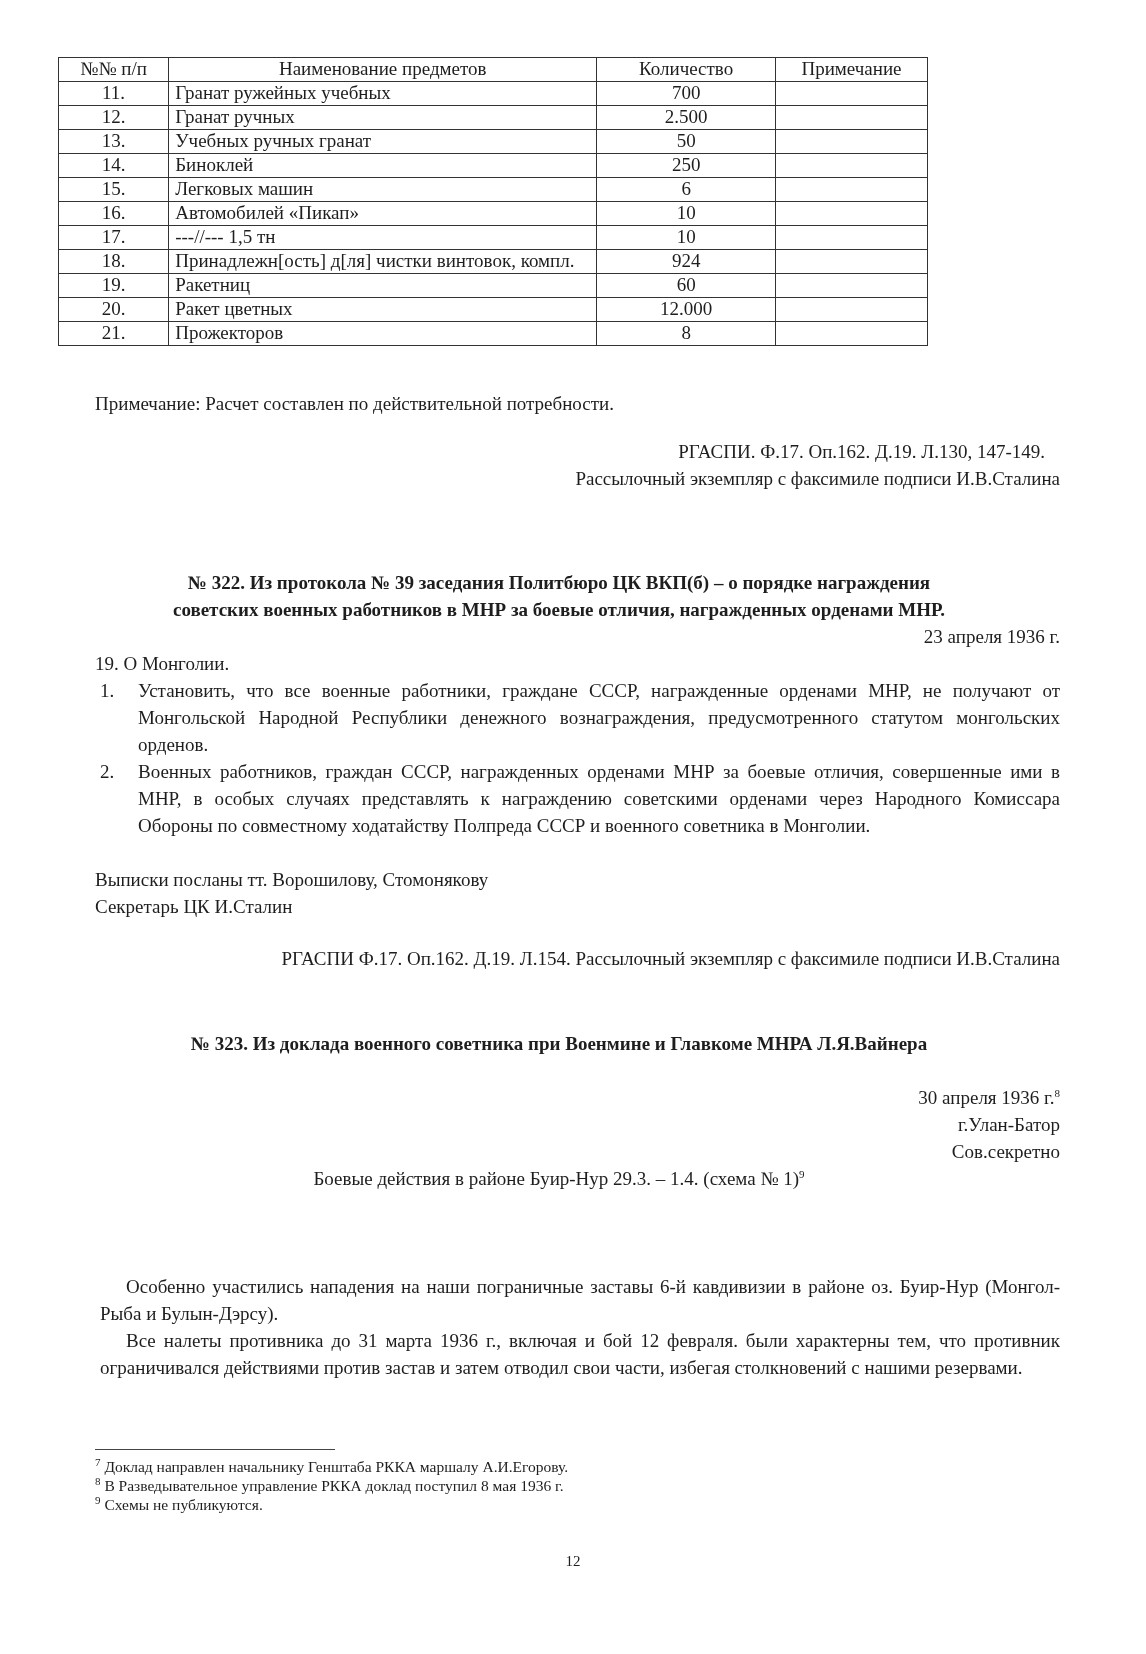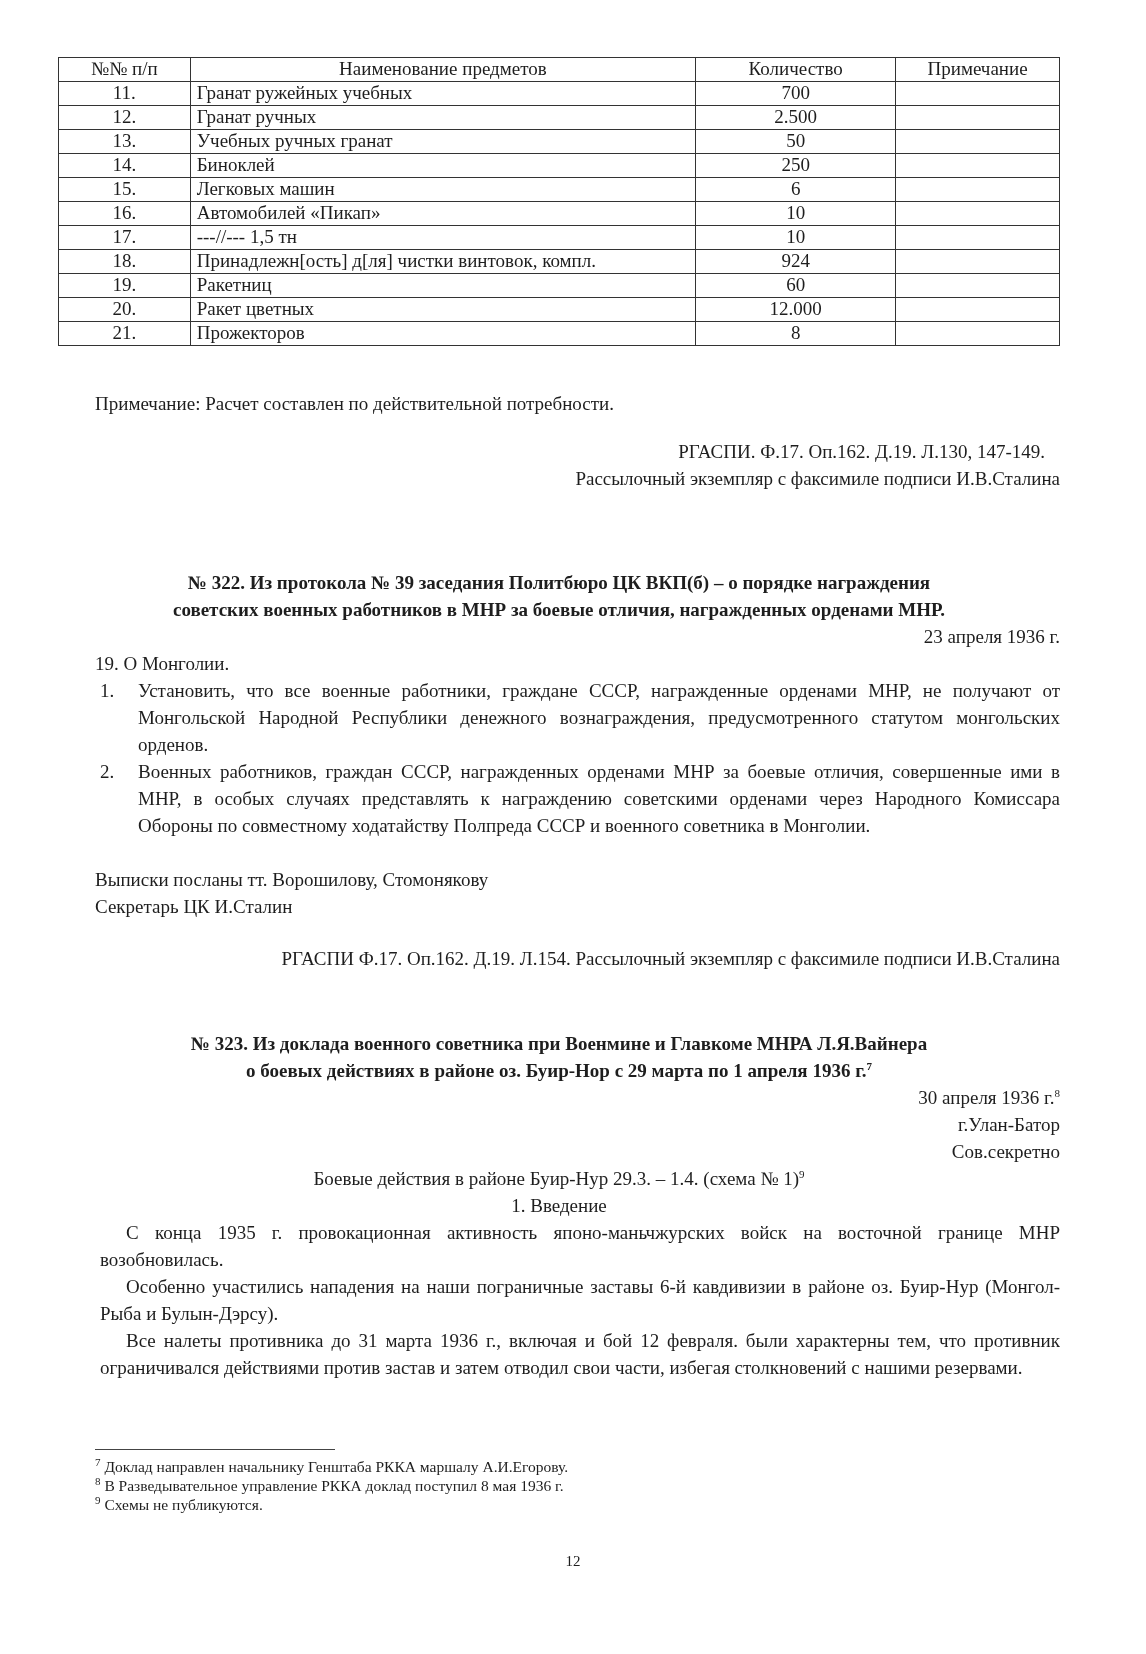--- a/index.html
+++ b/index.html
@@ -8,21 +8,21 @@
     background: #ffffff;
     position: relative;
     overflow: hidden;
     font-family: "Liberation Serif", "DejaVu Serif", serif;
     color: #1e1e1e;
   }
   .page { position: absolute; left: 0; top: 0; width: 1146px; height: 1654px; }
 
   
   .inv-table {
-    position: absolute; left: 58px; top: 57px; width: 1002px;
+    position: absolute; left: 58px; top: 57px; width: 870px;
     border-collapse: collapse; font-size: 19px; line-height: 20px;
   }
   .inv-table td, .inv-table th {
     border: 1.6px solid #333; padding: 1px 6px 2px 6px; height: 20px;
     font-weight: normal;
   }
   .c-num { width: 118px; text-align: center; }
   .c-name { width: 490px; text-align: left; }
   .c-qty { width: 186px; text-align: center; }
   .c-note { width: 150px; text-align: center; }
@@ -147,34 +147,29 @@
   <div class="list-item" style="top:758px;">
     <span class="n">2.</span>
     <div class="body">Военных работников, граждан СССР, награжденных орденами МНР за боевые отличия, совершенные ими в МНР, в особых случаях представлять к награждению советскими орденами через Народного Комиссара Обороны по совместному ходатайству Полпреда СССР и военного советника в Монголии.</div>
   </div>
 
   <div class="abs txt" style="left:95px; top:866px;">Выписки посланы тт. Ворошилову, Стомонякову</div>
   <div class="abs txt" style="left:95px; top:893px;">Секретарь ЦК И.Сталин</div>
   <div class="abs txt right" style="left:95px; width:965px; top:945px;">РГАСПИ Ф.17. Оп.162. Д.19. Л.154. Рассылочный экземпляр с факсимиле подписи И.В.Сталина</div>
 
   <div class="abs txt bold center" style="left:58px; width:1002px; top:1030px;">№ 323. Из доклада военного советника при Военмине и Главкоме МНРА Л.Я.Вайнера</div>
-  <div class="abs txt bold center" style="left:58px; width:1002px; top:1057px;">
-    <span>о боевых действиях в районе оз. Буир-Нор с 29 марта по 1 апреля 1936 г.</span><sup>7</sup>
-  </div>
   <div class="abs txt right" style="left:95px; width:965px; top:1084px;">
     <span>30 апреля 1936 г.</span><sup>8</sup>
   </div>
   <div class="abs txt right" style="left:95px; width:965px; top:1138px;">Сов.секретно</div>
   <div class="abs txt right" style="left:95px; width:965px; top:1111px;">г.Улан-Батор</div>
   <div class="abs txt center" style="left:58px; width:1002px; top:1165px;">
     <span>Боевые действия в районе Буир-Нур 29.3. – 1.4. (схема № 1)</span><sup>9</sup>
   </div>
-  <div class="abs txt center" style="left:58px; width:1002px; top:1192px;">1. Введение</div>
 
-  <div class="para para-indent" style="top:1219px;">С конца 1935 г. провокационная активность японо-маньчжурских войск на восточной границе МНР возобновилась.</div>
   <div class="para para-indent" style="top:1273px;">Особенно участились нападения на наши пограничные заставы 6-й кавдивизии в районе оз. Буир-Нур (Монгол-Рыба и Булын-Дэрсу).</div>
   <div class="para para-indent" style="top:1327px;">Все налеты противника до 31 марта 1936 г., включая и бой 12 февраля. были характерны тем, что противник ограничивался действиями против застав и затем отводил свои части, избегая столкновений с нашими резервами.</div>
 
   <div class="fn-rule"></div>
   <div class="fn" style="top:1457px;"><sup>7</sup> <span>Доклад направлен начальнику Генштаба РККА маршалу А.И.Егорову.</span></div>
   <div class="fn" style="top:1476px;"><sup>8</sup> <span>В Разведывательное управление РККА доклад поступил 8 мая 1936 г.</span></div>
   <div class="fn" style="top:1495px;"><sup>9</sup> <span>Схемы не публикуются.</span></div>
 
   <div class="pageno">12</div>
 </div>

